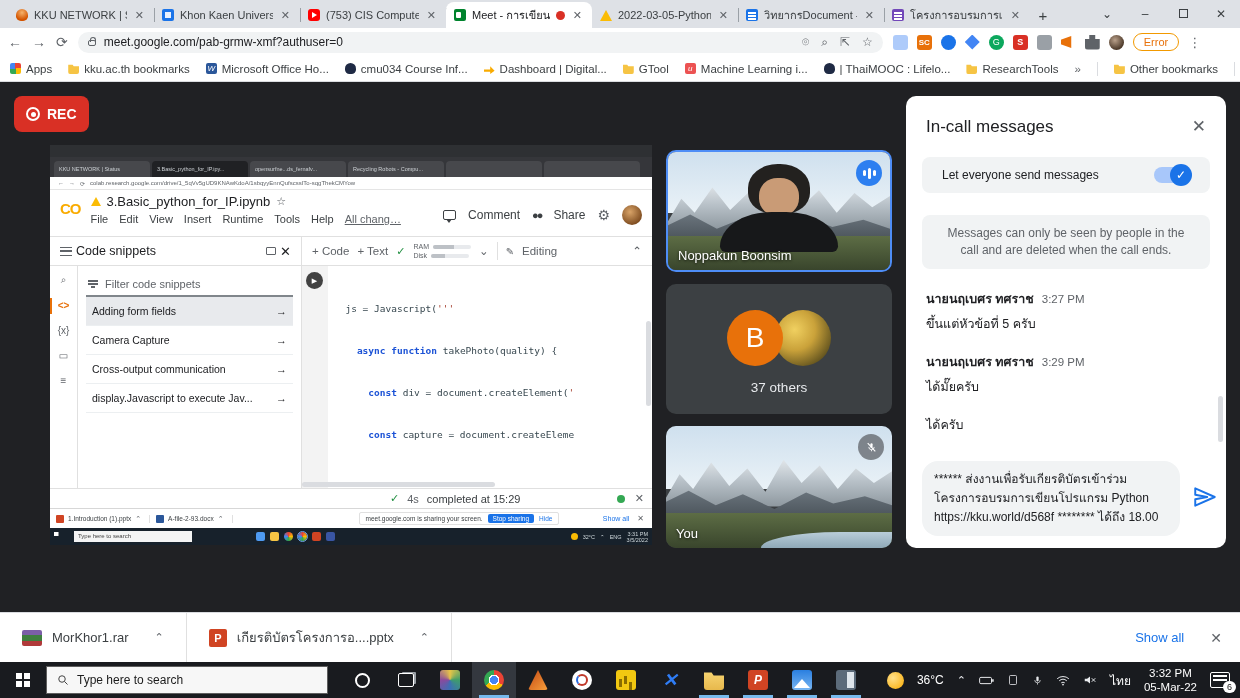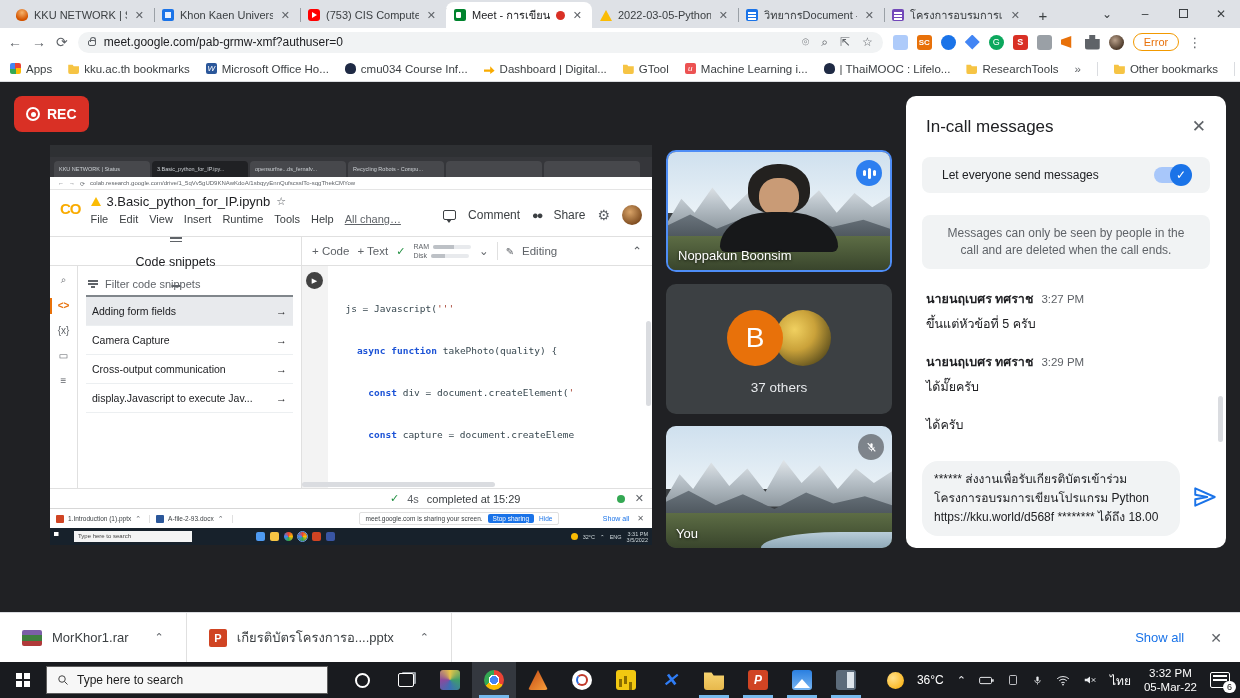--- a/index.html
+++ b/index.html
@@ -94,21 +94,21 @@
   .co-star { color:#5f6368; font-size:11px; }
   .co-menurow { display:flex; gap:11px; font-size:11px; color:#3c4043; margin-top:4px; }
   .co-allch { color:#5f6368; text-decoration:underline; }
   .co-right { display:flex; align-items:center; gap:12px; font-size:12px; color:#3c4043; }
   .cmt-ico { width:13px; height:10px; border:1.5px solid #3c4043; border-radius:2px; position:relative; }
   .cmt-ico:after{content:"";position:absolute;left:2px;bottom:-4px;border-left:3px solid transparent;border-right:3px solid transparent;border-top:4px solid #3c4043;}
   .share-ico { font-size:11px; color:#3c4043; letter-spacing:-2px; }
   .co-gear { color:#5f6368; font-size:14px; }
   .co-avatar { width:20px; height:20px; border-radius:50%; background:radial-gradient(circle at 40% 35%, #d8a368, #7c4a1e 75%); }
   .ss-toolbar { height:30px; border-top:1px solid #e0e0e0; border-bottom:1px solid #e0e0e0; display:flex; align-items:center; }
-  .snip-head { width:252px; display:flex; align-items:center; gap:16px; padding:0 10px; height:100%; border-right:1px solid #e0e0e0;flex-direction:column; }
+  .snip-head { width:252px; display:flex; align-items:center; gap:4px; padding:0 10px; height:100%; border-right:1px solid #e0e0e0; }
   .snip-title { font-size:12.5px; color:#202124; flex:1; }
   .list-ico { width:12px; height:9px; border-top:1.5px solid #5f6368; border-bottom:1.5px solid #5f6368; position:relative; }
   .list-ico:after{content:"";position:absolute;left:0;top:2.5px;width:12px;height:1.5px;background:#5f6368;}
   .opennew { width:10px; height:8px; border:1.5px solid #5f6368; border-radius:1px; }
   .panel-x { color:#202124; font-size:13px; }
   .tb-right { flex:1; display:flex; align-items:center; gap:8px; padding:0 10px; font-size:11.5px; color:#5f6368; }
   .okcheck { color:#1e8e3e; font-size:11px; }
   .meters { display:flex; flex-direction:column; gap:2px; font-size:7px; color:#5f6368; }
   .meterrow { display:flex; align-items:center; gap:4px; }
   .meter { width:38px; height:4px; background:#e8eaed; border-radius:2px; overflow:hidden; }
@@ -209,21 +209,21 @@
   .card { background:#f1f3f4; border-radius:8px; margin:12px 16px 0; padding:10px 20px; }
   .tog-card { display:flex; align-items:center; }
   .tog-label { flex:1; font-size:12px; color:#202124; }
   .toggle { width:36px; height:16px; background:#a8c7fa; border-radius:9px; position:relative; }
   .knob { position:absolute; right:-2px; top:-3px; width:22px; height:22px; border-radius:50%; background:#1a73e8;
     color:#fff; font-size:12px; display:flex; align-items:center; justify-content:center; }
   .notice-card { font-size:12px; color:#5f6368; text-align:center; line-height:17px; margin-top:22px; }
   .msgs { padding:20px 20px 0; font-size:12.5px; color:#202124; }
   .msg { margin-bottom:18px; }
   .msg-head { display:flex; gap:8px; align-items:baseline; margin-bottom:5px; }
-  .msg-sender { font-weight:bold; font-size:12.5px;font-family:Liberation Serif, serif; }
+  .msg-sender { font-weight:bold; font-size:12.5px; }
   .msg-time { color:#5f6368; font-size:11.5px; }
   .chat-inputwrap { position:absolute; left:16px; bottom:12px; width:258px; background:#f1f3f4;
     border-radius:16px; padding:9px 12px; font-size:12px; color:#202124; line-height:19px; }
   .send { position:absolute; right:8px; bottom:38px; width:26px; height:26px; }
   .chat-scroll { position:absolute; right:3px; top:300px; width:5px; height:46px; background:#dadce0; border-radius:3px; }
 
   
   .meetbar { position:absolute; left:0; right:0; bottom:0; height:62px; display:flex; align-items:center; color:#fff; }
   .mb-left { display:flex; align-items:center; margin-left:18px; font-size:15px; gap:12px; }
   .mb-sep { width:1px; height:18px; background:#5f6368; }

